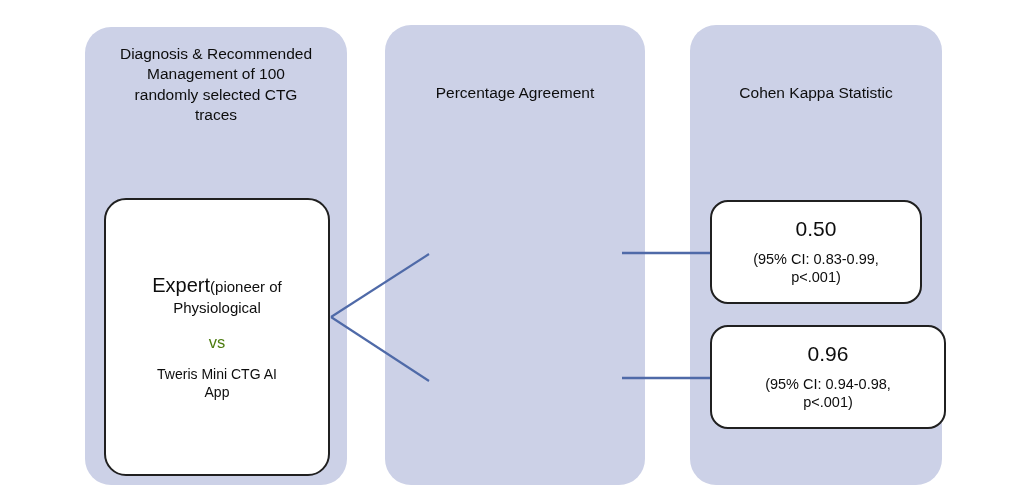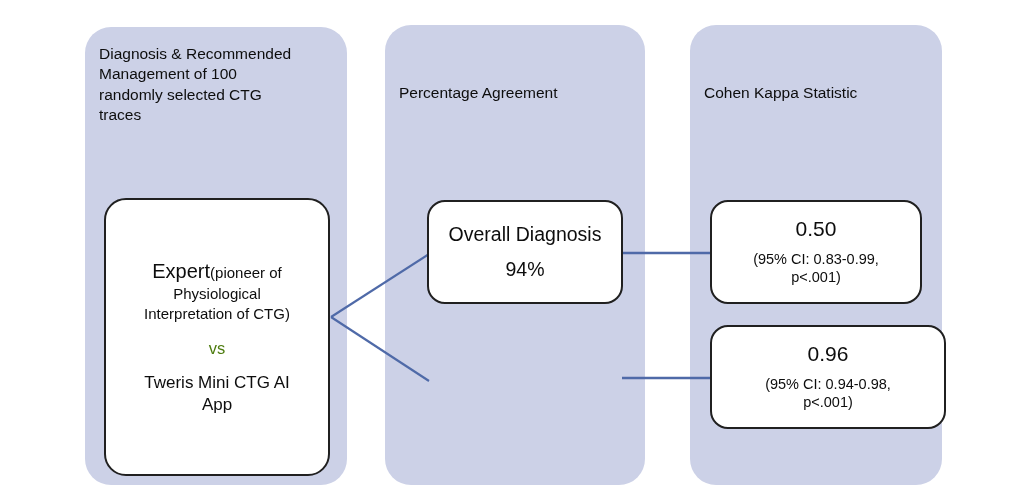--- a/index.html
+++ b/index.html
@@ -31,21 +31,21 @@
     box-sizing: border-box;
   }
   #panel-left   { left: 85px;  top: 27px; width: 262px; height: 458px; }
   #panel-middle { left: 385px; top: 25px; width: 260px; height: 460px; }
   #panel-right  { left: 690px; top: 25px; width: 252px; height: 460px; }
 
   .panel-title {
     position: absolute;
     left: 0;
     width: 100%;
-    text-align: left;
+    text-align: center;
     font-size: 15.5px;
     line-height: 1.32;
     color: #0d0d0d;
     padding: 0 14px;
     box-sizing: border-box;
     white-space: pre-line;
   }
   #panel-left .panel-title   { top: 17px; }
   #panel-middle .panel-title { top: 58px; }
   #panel-right .panel-title  { top: 58px; }
@@ -96,21 +96,21 @@
   .expert-sub {
     font-size: 15px;
   }
   .vs-line {
     font-size: 16.5px;
     margin-top: 16px;
     margin-bottom: 14px;
     color: #4d7c0f;
   }
   .app-line {
-    font-size: 17px;
+    font-size: 14px;
     line-height: 1.25;
     color: #0d0d0d;
   }
 
   
   #box-overall { left: 427px; top: 200px; width: 196px; height: 104px; }
   #box-recommended { left: 427px; top: 325px; width: 196px; height: 112px; }
   .agree-label {
     font-size: 19.5px;
     line-height: 1.22;
@@ -166,30 +166,25 @@
 
     <line x1="622" y1="253" x2="712" y2="253" stroke="#4f6aa8" stroke-width="2.4"></line>
     <line x1="622" y1="378" x2="712" y2="378" stroke="#4f6aa8" stroke-width="2.4"></line>
   </svg>
 
   <div class="box" id="box-expert">
     <div class="expert-line">
       <span class="expert-head">Expert</span><span class="expert-sub">(pioneer of</span>
     </div>
     <div class="expert-line">Physiological</div>
-    <div class="expert-line">Interpretation of CTG)</div>
     <div class="vs-line">vs</div>
     <div class="app-line" style="white-space:pre-line">Tweris Mini CTG AI
 App</div>
   </div>
 
-  <div class="box" id="box-overall">
-    <div class="agree-label">Overall Diagnosis</div>
-    <div class="agree-value">94%</div>
-  </div>
 
 
   <div class="box" id="box-kappa-1">
     <div class="kappa-value">0.50</div>
     <div class="kappa-ci">(95% CI: 0.83-0.99,
 p&lt;.001)</div>
   </div>
 
   <div class="box" id="box-kappa-2">
     <div class="kappa-value">0.96</div>

